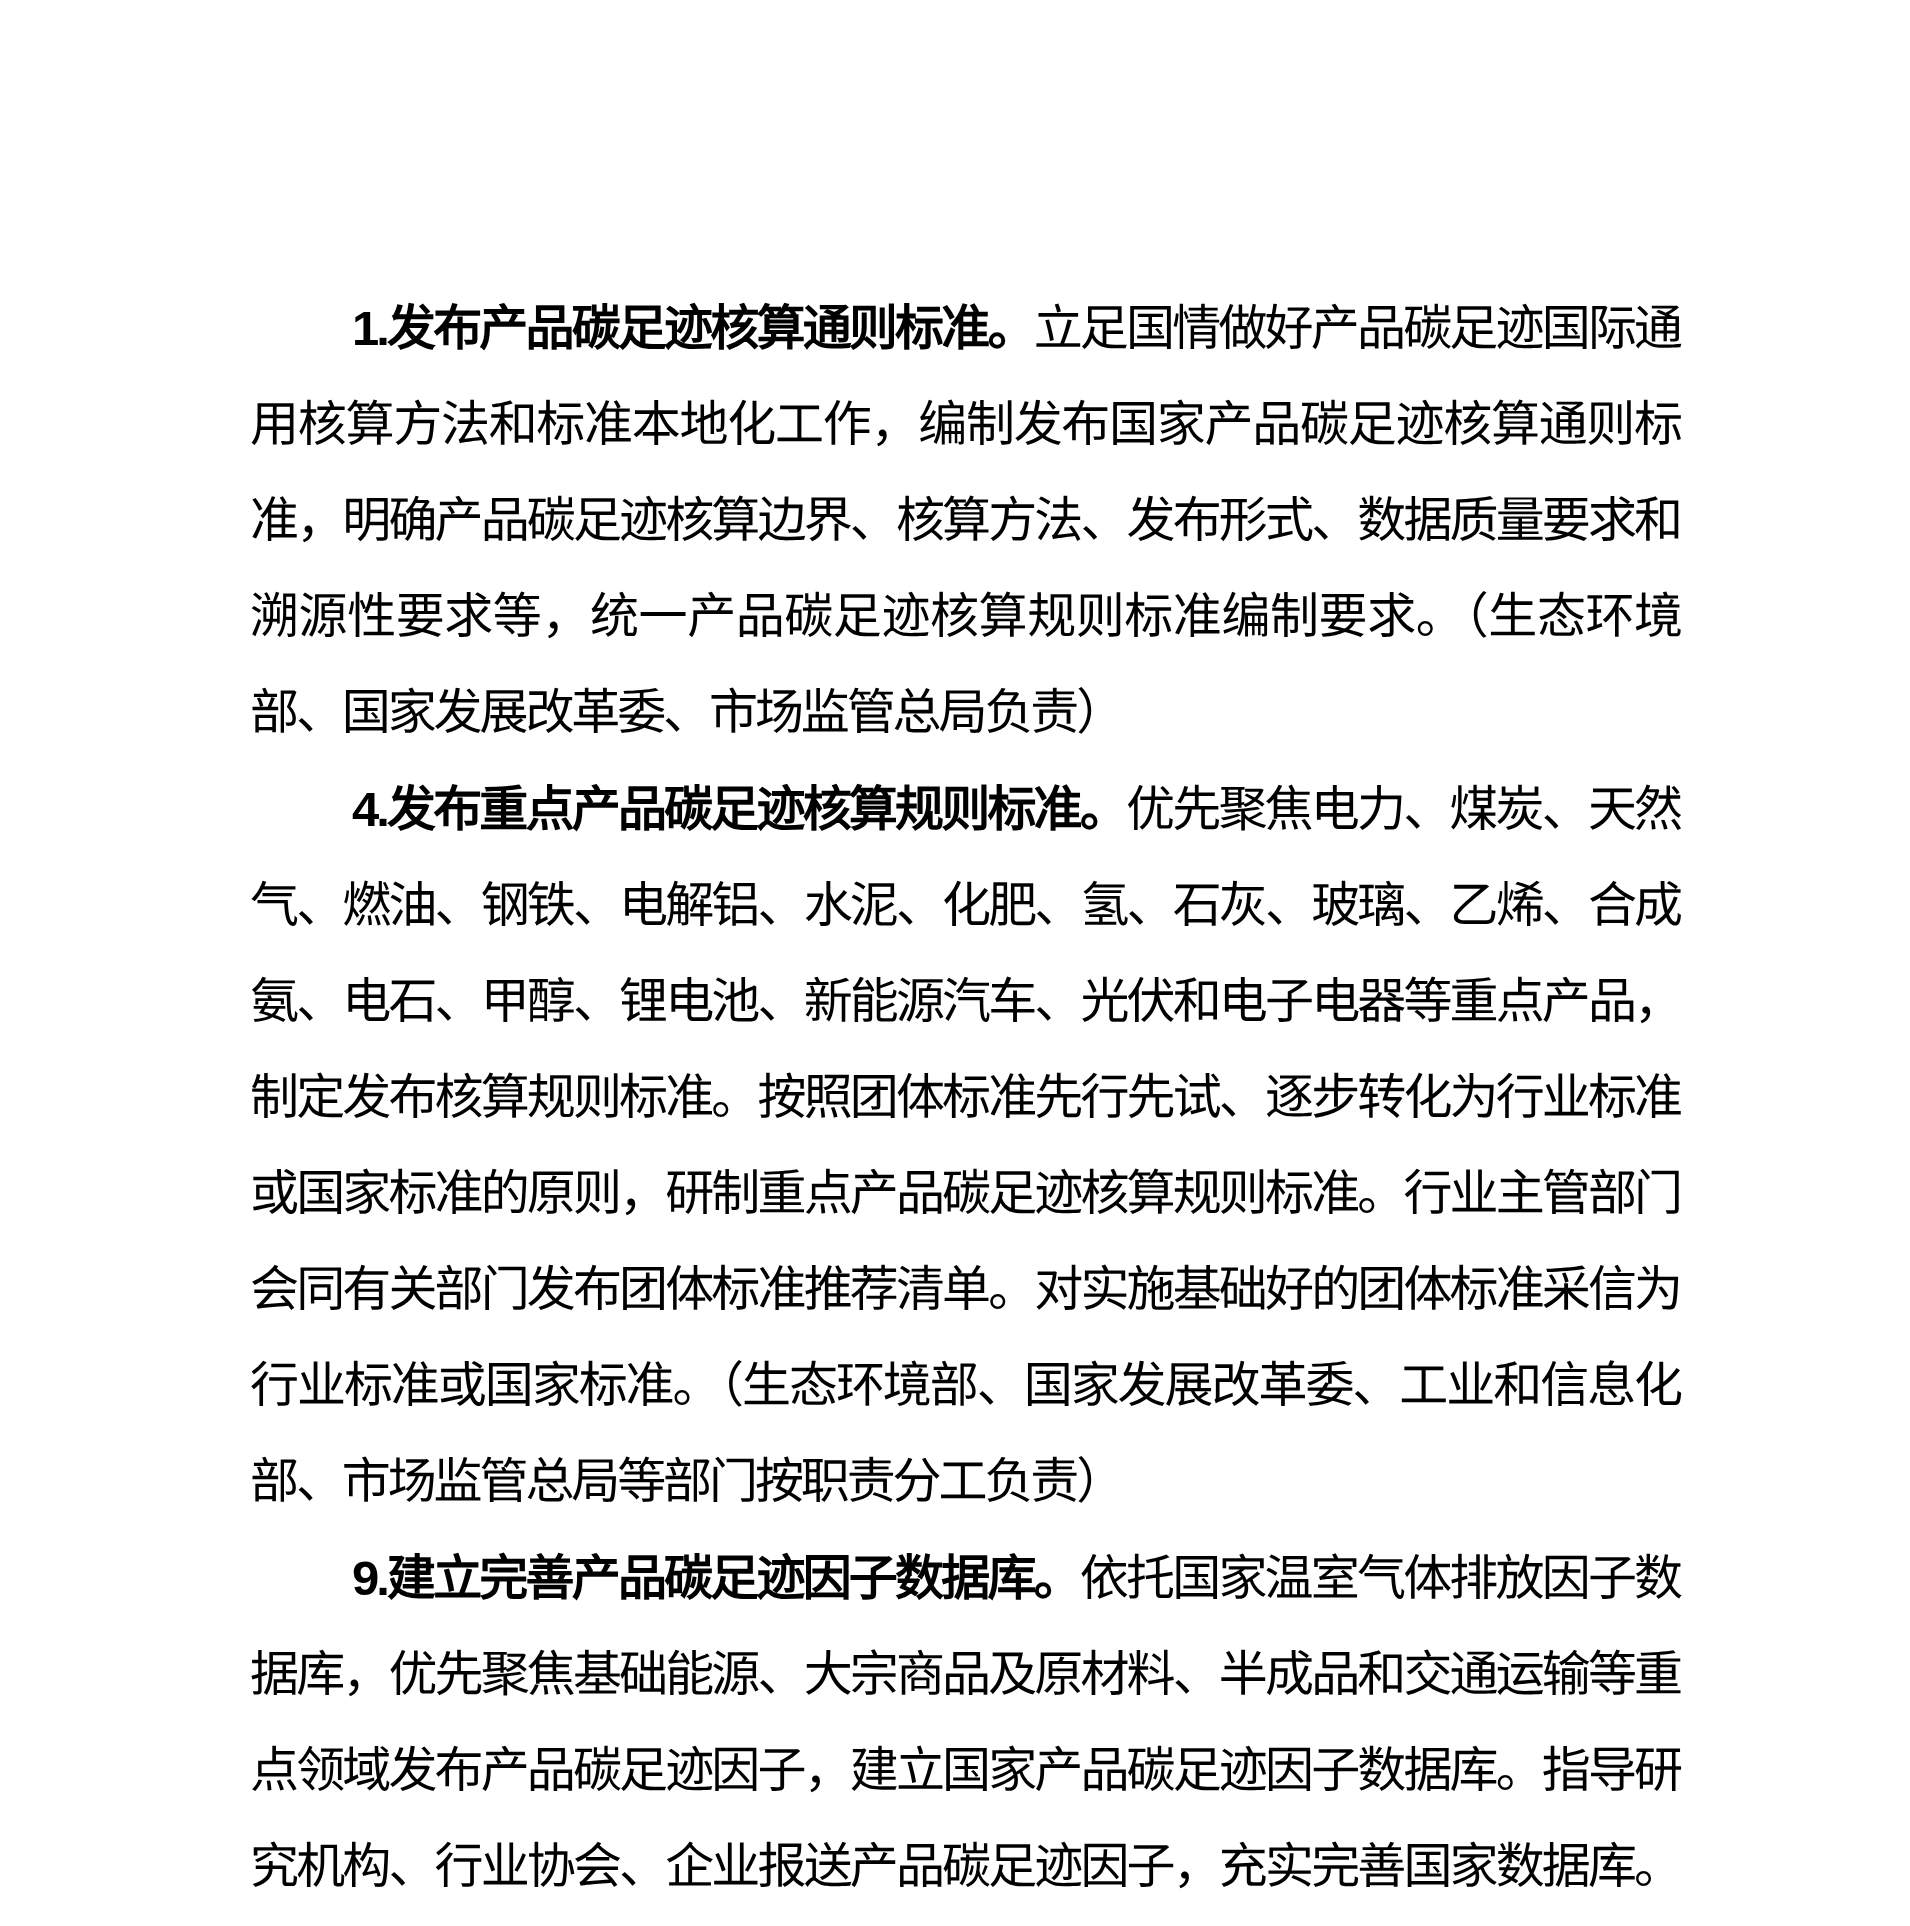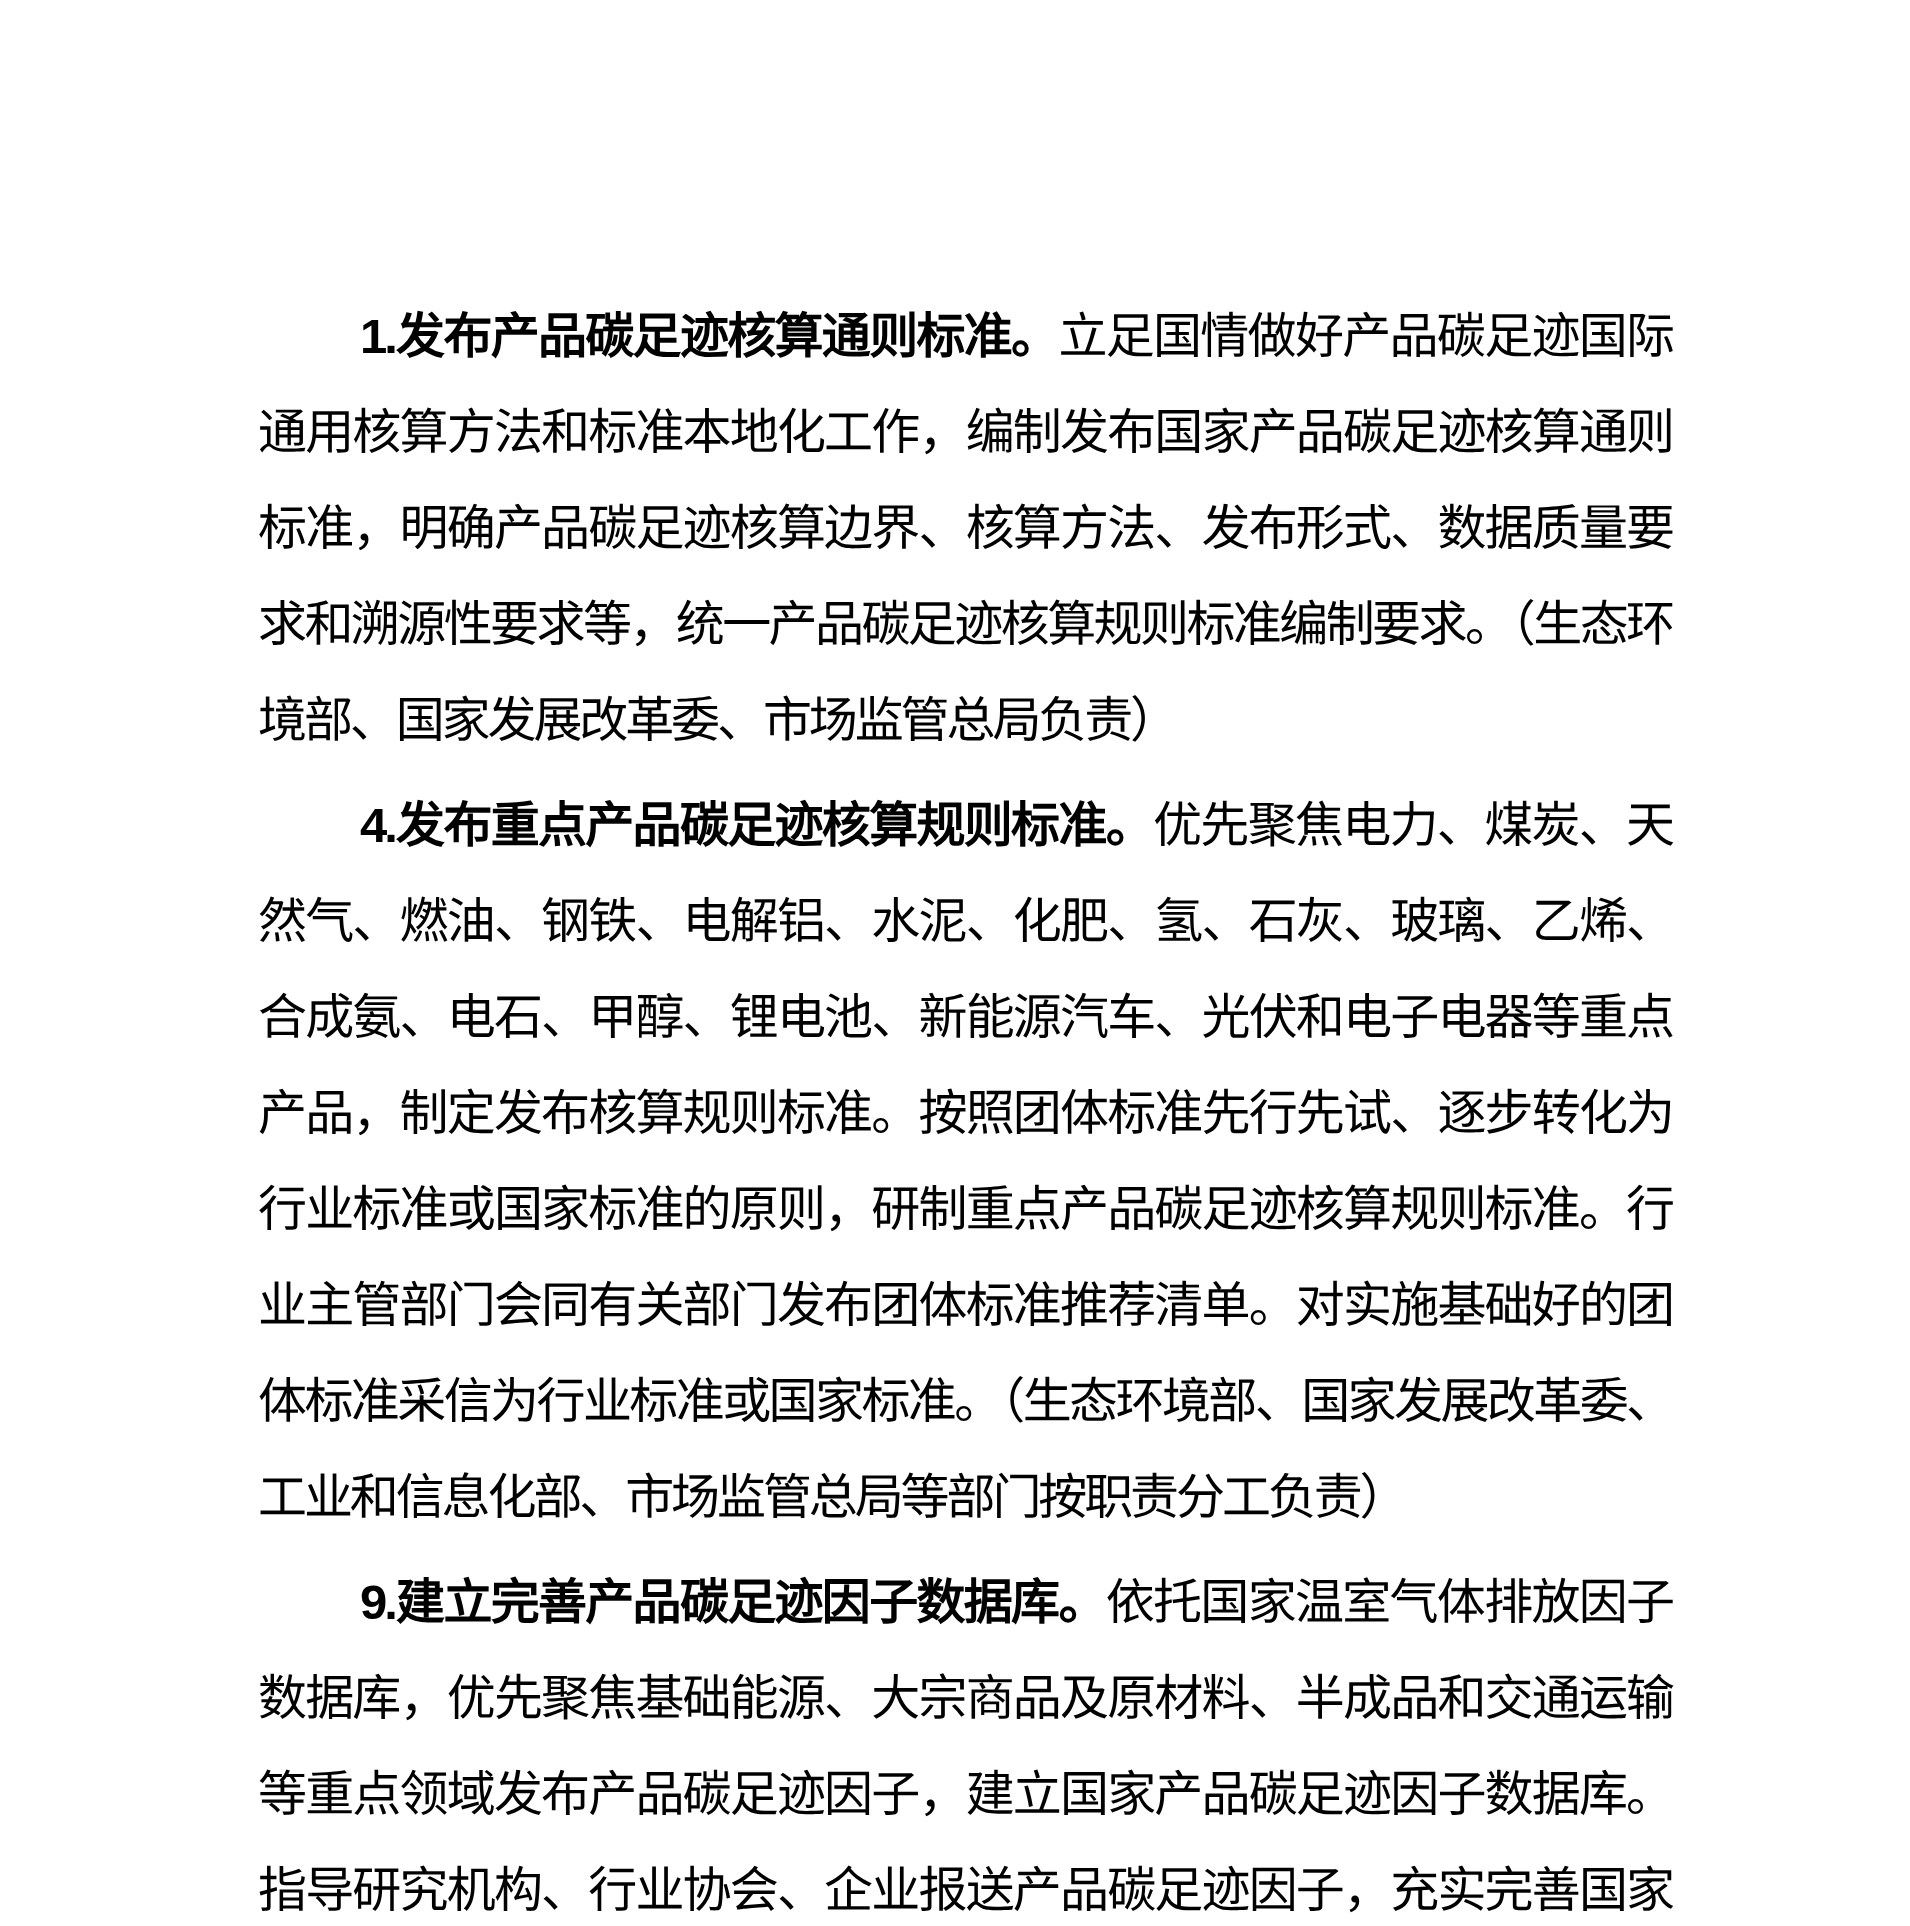--- a/index.html
+++ b/index.html
@@ -38,21 +38,21 @@
   }
   .subheading {
     margin: 0;
     font-family: "Liberation Serif", "DejaVu Serif", serif;
     font-weight: 700;
     font-size: 51px;
     line-height: 96px;
     text-indent: 102px;
   }
   .para {
-    margin: 8px;
+    margin: 0;
     font-size: 49px;
     line-height: 96px;
     text-indent: 102px;
     text-align: justify;
     letter-spacing: -3.1px;
     line-break: strict;
     word-break: normal;
   }
   .lead {
     font-family: "Liberation Sans", "DejaVu Sans", sans-serif;

